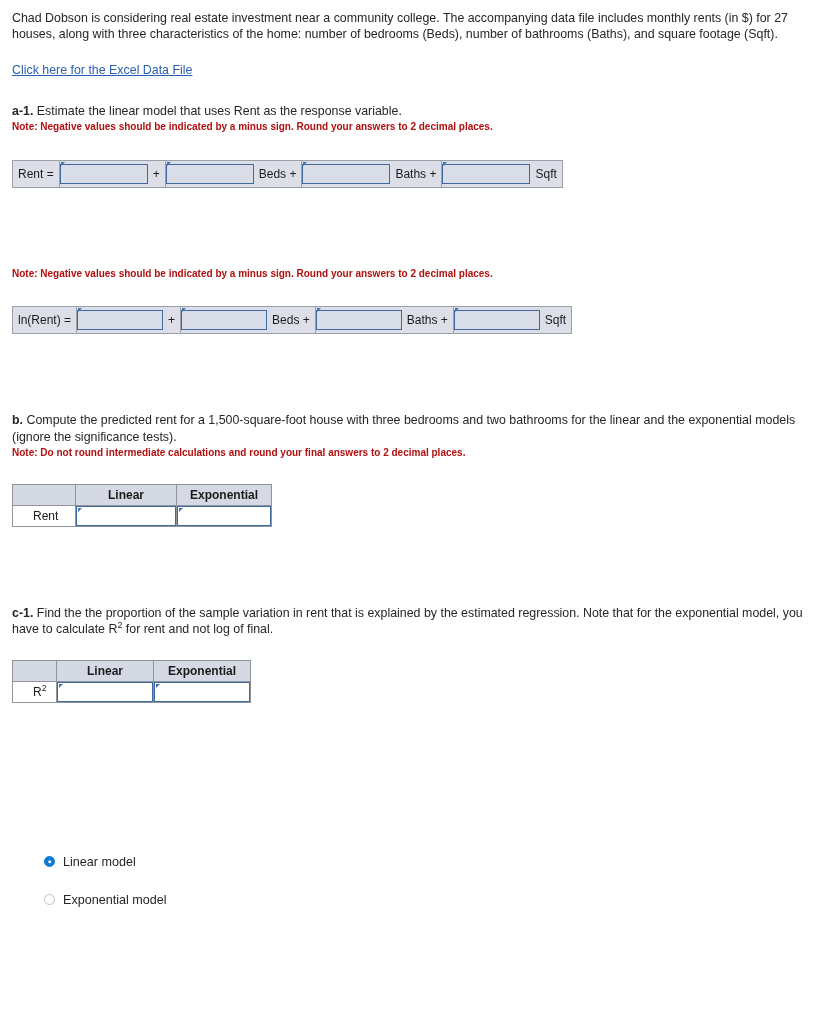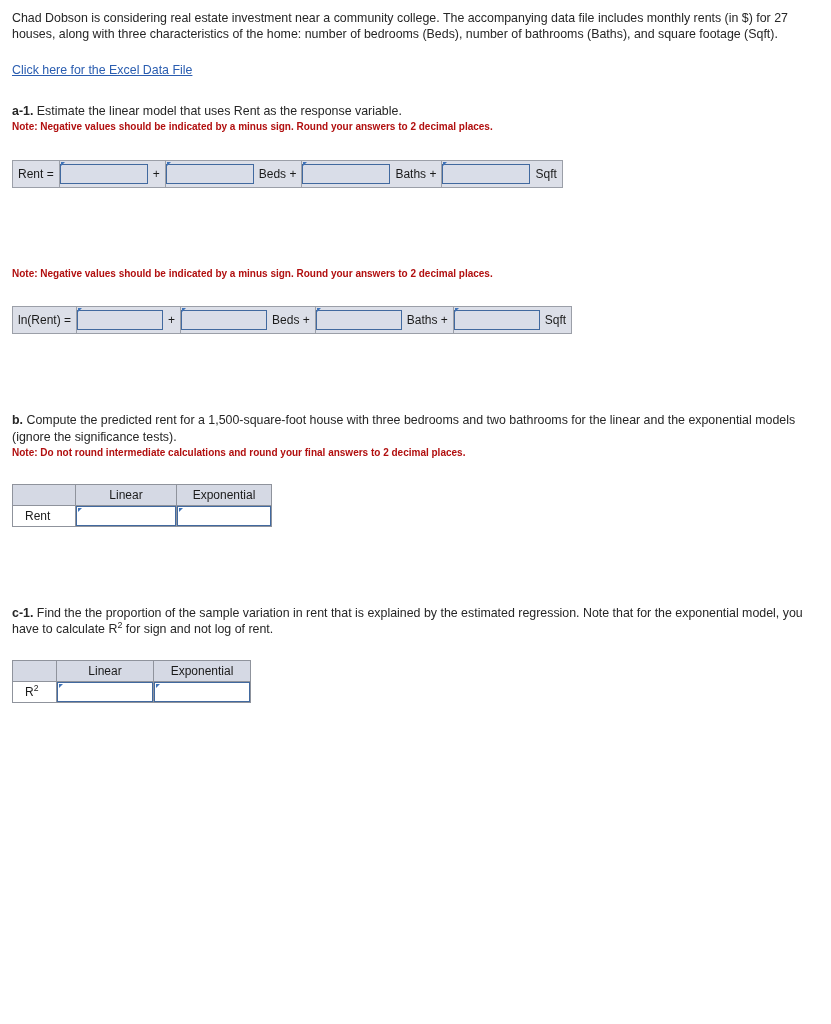--- a/index.html
+++ b/index.html
@@ -120,29 +120,29 @@
   }
   .anstable th, .anstable td {
     border: 1px solid #8f939c;
     height: 20px;
     padding: 0;
     font-size: 12px;
     font-weight: normal;
   }
   .anstable th {
     background: #d5d9e4;
-    font-weight: normal;
+    font-weight: bold;
     text-align: center;
     color: #1b1b1b;
     height: 21px;
   }
   .anstable th.corner { background: #d5d9e4; }
   .anstable td.rowlab {
     background: #ffffff;
-    padding-left: 12px;
+    padding-left: 20px;
     color: #1b1b1b;
     text-align: left;
   }
   .cellinput {
     position: relative;
     padding: 0;
   }
   .cellinput input {
     width: 100%;
     height: 20px;
@@ -291,21 +291,21 @@
         </td>
       </tr>
     </tbody>
       </table>
   </div>
 
   <div class="spacer-lg"></div>
 
   
   <div class="qblock">
-    <p class="qtext"><b class="lbl-b">c-1.</b> <span>Find the the proportion of the sample variation in rent that is explained by the estimated regression. Note that for the exponential model, you have to calculate </span><span class="ital">R<sup>2</sup></span><span> for sign and not log of rent.</span></p>
+    <p class="qtext"><b class="lbl-b">c-1.</b> <span>Find the the proportion of the sample variation in rent that is explained by the estimated regression. Note that for the exponential model, you have to calculate </span><span class="ital">R<sup>2</sup></span><span> for rent and not log of final.</span></p>
 
     <table class="anstable">
       <tbody>
           <tr>
         <th class="corner" style="width:44px"></th>
         <th style="width:97px">Linear</th>
         <th style="width:97px">Exponential</th>
       </tr>
       <tr>
         <td class="rowlab"><span class="ital">R<sup>2</sup></span></td>
@@ -319,15 +319,25 @@
     </tbody>
       </table>
   </div>
 
   <div class="spacer-lg"></div>
   <div class="spacer-md"></div>
 
   
   <div class="qblock">
 
+    <div class="choices">
+      <div class="choice">
+        <span class="radio on"></span>
+        <span>Linear model</span>
+      </div>
+      <div class="choice">
+        <span class="radio off"></span>
+        <span>Exponential model</span>
+      </div>
+    </div>
   </div>
 
 </div>
 
 </body></html>

